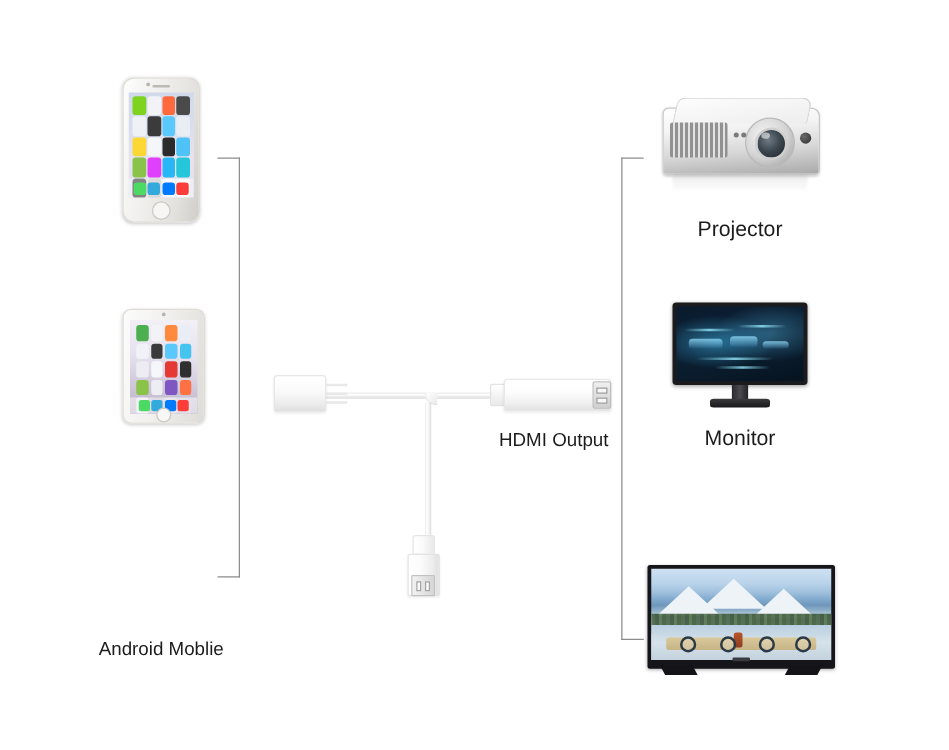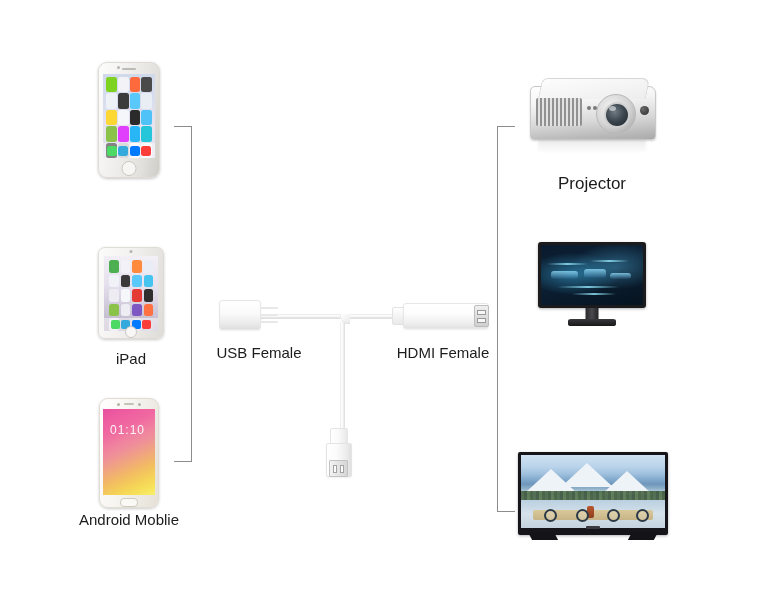--- a/index.html
+++ b/index.html
@@ -458,62 +458,47 @@
         <div class="dock">
           <i style="background:#4cd964"></i>
             <i style="background:#34aadc"></i>
             <i style="background:#007aff"></i>
             <i style="background:#fc3d39"></i>
         </div>
       </div>
       <div class="home"></div>
     </div>
   </div>
-  <div class="label" style="left:61px; top:350px; width:140px;">iPad</div>
-
-  <div class="abs" style="left:99px; top:398px;">
-    <div class="android">
-      <div class="topbar">
-        <span class="dot"></span>
-          <span class="sp"></span>
-          <span class="dot"></span>
-      </div>
-      <div class="screen">
-        <div class="clock">01:10</div>
-      </div>
-      <div class="home"></div>
-    </div>
-  </div>
+
   <div class="label" style="left:49px; top:511px; width:160px;text-align:center;">Android Moblie</div>
 
   <div class="bracket" style="left:174px; top:126px; width:18px; height:336px;">
     <div class="vline" style="right:0;"></div>
     <div class="tab" style="left:0; top:0; width:18px;"></div>
     <div class="tab" style="left:0; bottom:0; width:18px;"></div>
   </div>
 
   <div class="wire-h" style="left:258px; top:314px; width:150px;"></div>
 
   <div class="abs" style="left:219px; top:300px; width:80px; height:34px;">
     <div class="usbf-body" style="left:0; top:0;"></div>
     <div class="usbf-line" style="left:41px; top:7px;"></div>
     <div class="usbf-line" style="left:41px; top:14px;"></div>
     <div class="usbf-line" style="left:41px; top:21px;"></div>
   </div>
-  <div class="label" style="left:194px; top:344px; width:130px;">USB Female</div>
 
   <div class="abs" style="left:392px; top:303px; width:102px; height:28px;">
     <div class="hdmi-tip" style="left:0; top:4px;"></div>
     <div class="hdmi-body" style="left:11px; top:0;"></div>
     <div class="hdmi-metal" style="left:82px; top:2px;">
       <span></span>
         <span></span>
     </div>
   </div>
-  <div class="label" style="left:378px; top:344px; width:130px;">HDMI Female</div>
+  <div class="label" style="left:378px; top:344px; width:130px;">HDMI Output</div>
 
   <div class="wire-elbow" style="left:340px; top:314px;"></div>
   <div class="usbp-cable" style="left:340px; top:322px; height:108px;"></div>
 
   <div class="abs" style="left:326px; top:428px; width:34px; height:72px;">
     <div class="usbp-neck" style="left:4px; top:0;"></div>
     <div class="usbp-body" style="left:0; top:15px;"></div>
     <div class="usbp-metal" style="left:3px; top:32px;">
       <span></span>
         <span></span>
@@ -548,20 +533,21 @@
         <div class="car" style="left:68%; top:46%; width:20%; height:11%;"></div>
         <div class="streak" style="left:6%; top:30%; width:40%;"></div>
         <div class="streak" style="left:48%; top:25%; width:38%;"></div>
         <div class="streak" style="left:16%; top:68%; width:60%;"></div>
         <div class="streak" style="left:30%; top:80%; width:44%;"></div>
       </div>
     </div>
     <div class="mon-neck"></div>
     <div class="mon-base"></div>
   </div>
+  <div class="label" style="left:512px; top:342px; width:160px; font-size:17px;">Monitor</div>
 
   <div class="abs tv" style="left:518px; top:452px;">
     <div class="tv-frame">
       <div class="tv-screen">
         <div class="mtn" style="left:4px; top:14px;"></div>
         <div class="mtn" style="left:40px; top:8px;"></div>
         <div class="mtn" style="left:80px; top:16px;"></div>
         <div class="trees"></div>
         <div class="lake"></div>
         <div class="path"></div>

